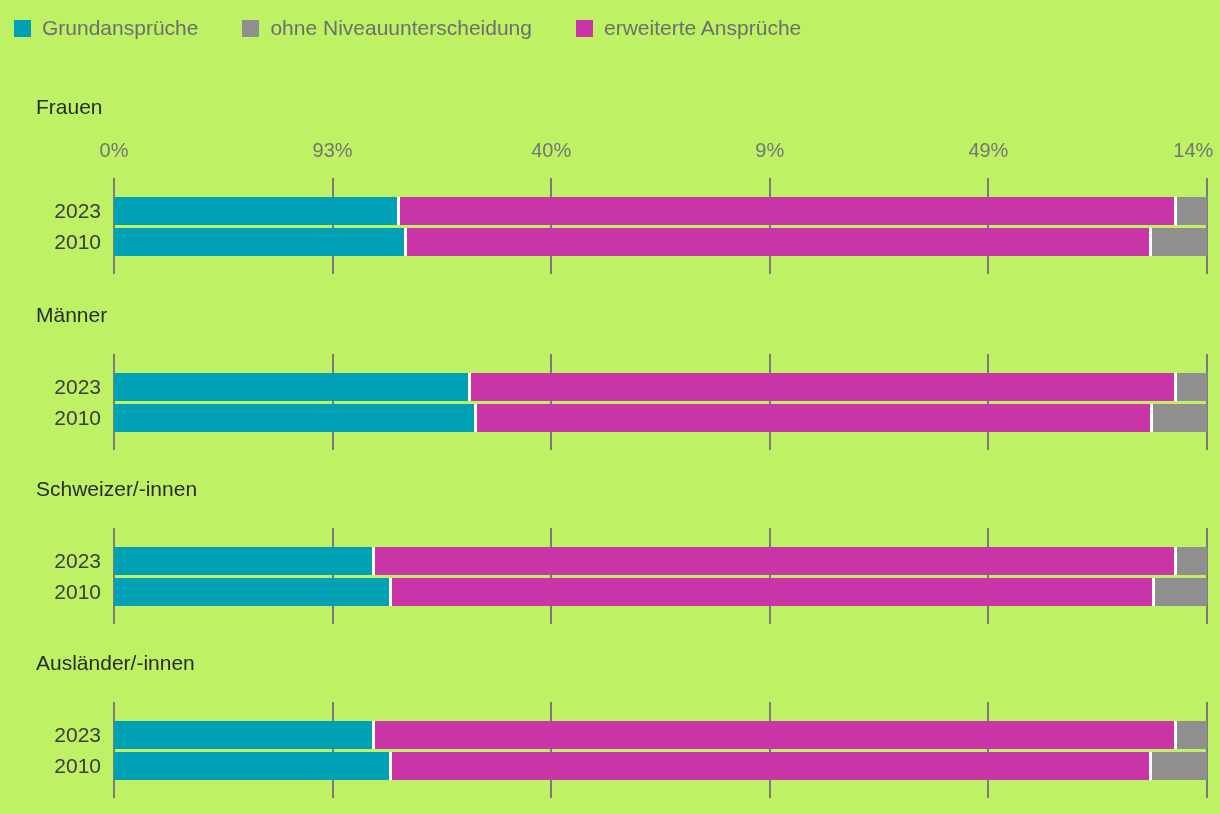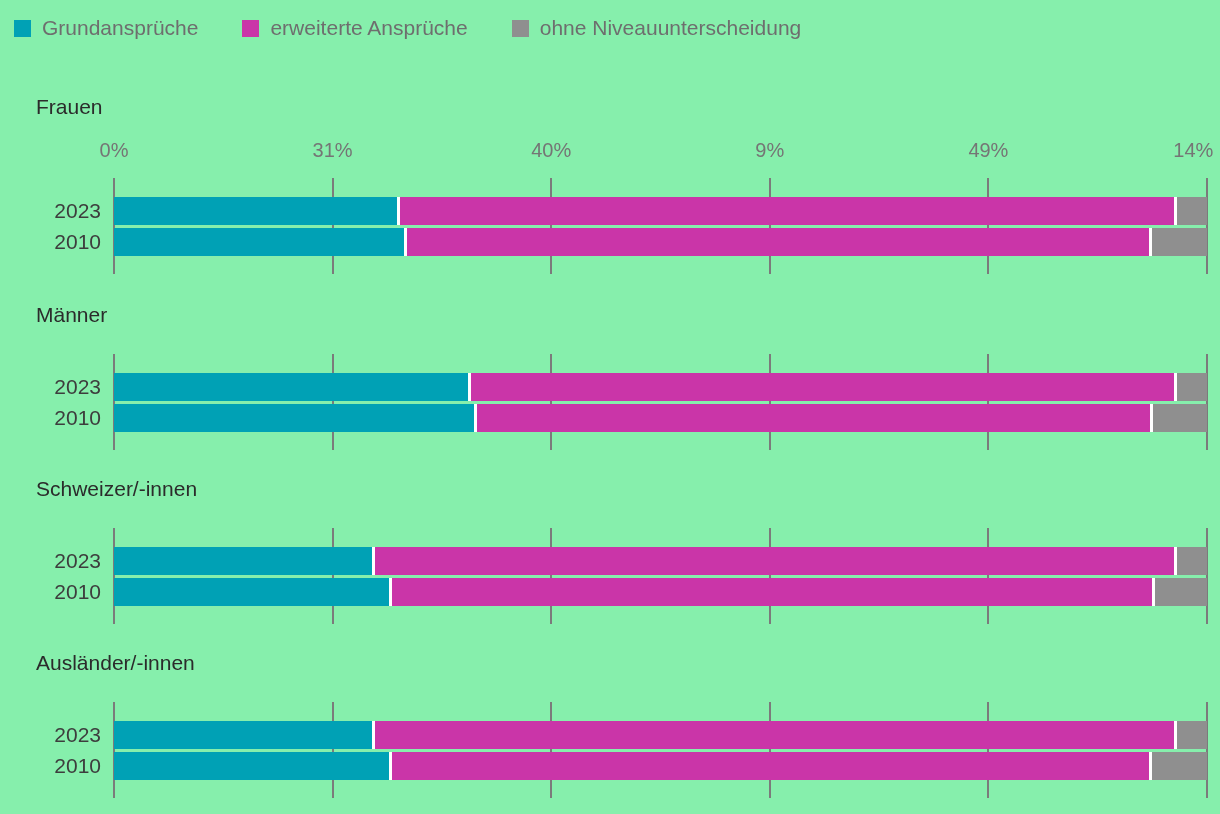--- a/index.html
+++ b/index.html
@@ -1,17 +1,17 @@
 <!DOCTYPE html>
 <html><head>
 <meta charset="utf-8">
 <style>
   html,body{margin:0;padding:0;background:#ffffff;}
   #app{
-    position:relative;width:1220px;height:814px;background:#86efac;overflow:hidden;
+    position:relative;width:1220px;height:814px;background:#bef264;overflow:hidden;
     font-family:"Liberation Sans", sans-serif;
   }
   
   #legend{position:absolute;top:15px;left:14px;display:flex;align-items:center;}
   .legend-item{display:flex;align-items:center;margin-right:44px;}
   .swatch{width:17px;height:17px;margin-right:11px;display:inline-block;flex:0 0 17px;}
   .legend-label{font-size:21px;color:#6e6e6e;line-height:26px;white-space:nowrap;}
   
   .group{position:absolute;left:0;width:100%;}
   #charts .group:nth-child(1){top:95px;}
@@ -37,34 +37,34 @@
 </head>
 <body>
 
 <div id="app">
   <div id="legend">
       <div class="legend-item">
         <span class="swatch" style="background: rgb(0, 161, 181);"></span>
         <span class="legend-label">Grundansprüche</span>
       </div>
       <div class="legend-item">
+        <span class="swatch" style="background: rgb(143, 143, 143);"></span>
+        <span class="legend-label">ohne Niveauunterscheidung</span>
+      </div>
+      <div class="legend-item">
         <span class="swatch" style="background: rgb(202, 53, 168);"></span>
         <span class="legend-label">erweiterte Ansprüche</span>
-      </div>
-      <div class="legend-item">
-        <span class="swatch" style="background: rgb(143, 143, 143);"></span>
-        <span class="legend-label">ohne Niveauunterscheidung</span>
       </div>
     </div>
   <div id="charts">
       <section class="group with-labels">
         <h2 class="group-title">Frauen</h2>
         <div class="axis-labels">
           <span class="axis-label" style="left: 0%;">0%</span>
-          <span class="axis-label" style="left: 20%;">31%</span>
+          <span class="axis-label" style="left: 20%;">93%</span>
           <span class="axis-label" style="left: 40%; text-align: right;">40%</span>
           <span class="axis-label" style="left: 60%;">9%</span>
           <span class="axis-label" style="left: 80%;">49%</span>
           <span class="axis-label last" style="left: 100%;">14%</span>
         </div>
         <div class="plot">
           <div class="gridline" style="left: 0%;"></div>
           <div class="gridline" style="left: 20%;"></div>
           <div class="gridline" style="left: 40%;"></div>
           <div class="gridline" style="left: 60%;"></div>

